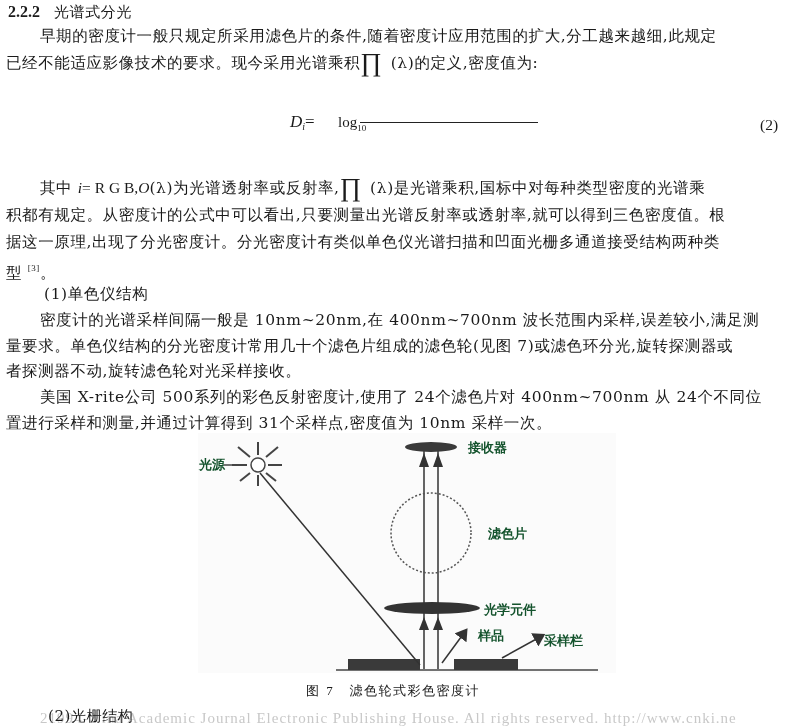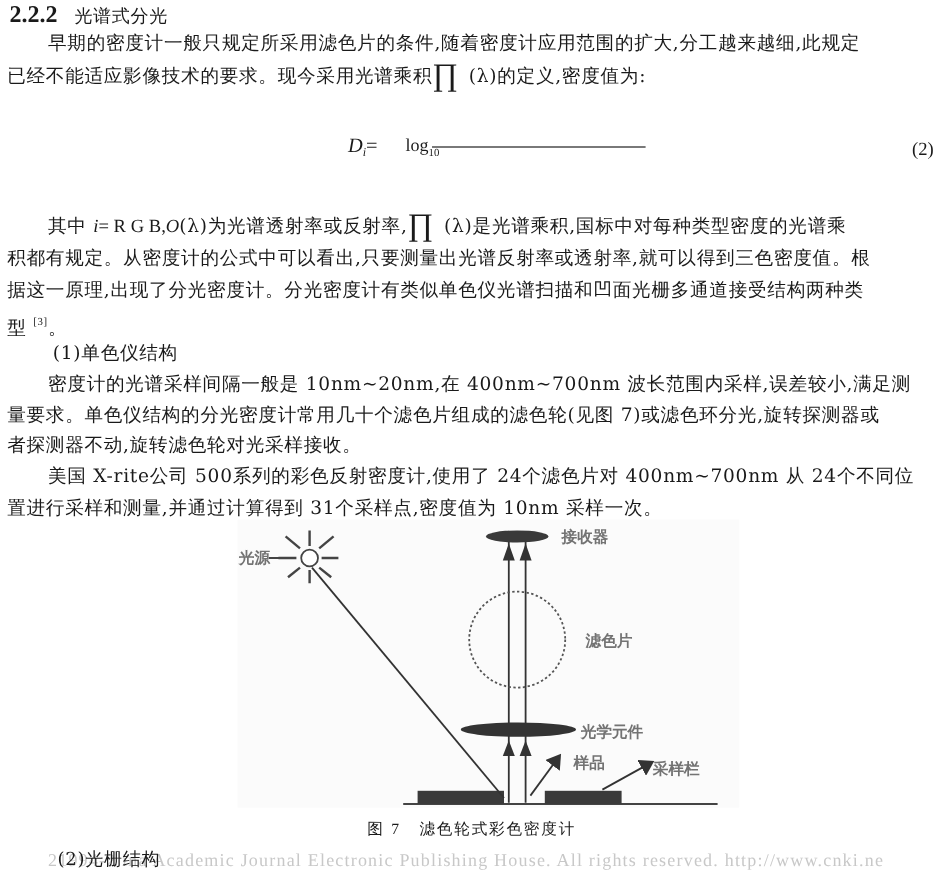--- a/index.html
+++ b/index.html
@@ -7,21 +7,21 @@
     width: 791px; height: 726px; overflow: hidden; position: relative;
     font-family: "DejaVu Serif", "Liberation Serif", serif;
     color: #1a1a1a;
   }
   .line {
     position: absolute; left: 0; white-space: nowrap;
     font-size: 15.5px; line-height: 20px; letter-spacing: 0.6px;
   }
   .indent { left: 40px; }
   .heading { left: 8px; font-size: 15px; }
-  .heading .num { font-family: "Liberation Serif", serif; font-weight: bold; font-size: 20px; margin-right: 14px; letter-spacing: 0; }
+  .heading .num { font-family: "Liberation Serif", serif; font-weight: bold; font-size: 16px; margin-right: 14px; letter-spacing: 0; }
   .lat { font-family: "Liberation Serif", serif; letter-spacing: 0; }
   .it { font-style: italic; }
   .bigpi { font-family: "Liberation Serif", serif; font-size: 26px; line-height: 20px; vertical-align: -3px; letter-spacing: -2px; }
   .sup { font-size: 9px; vertical-align: 7px; font-family: "Liberation Serif", serif; }
 
   
   .formula { position: absolute; left: 290px; top: 84px; width: 300px; height: 80px; font-family: "Liberation Serif", serif; }
   .formula .lhs { position: absolute; left: 0; top: 28px; font-size: 17px; }
   .formula .lhs .D { font-style: italic; }
   .formula .lhs .sub { font-size: 10px; font-style: italic; vertical-align: -3px; }
@@ -31,21 +31,21 @@
   .formula .num-row { position: absolute; left: 86px; top: 0px; font-size: 15px; white-space: nowrap; }
   .formula .den-row { position: absolute; left: 66px; top: 42px; font-size: 15px; white-space: nowrap; }
   .formula .int { font-size: 28px; vertical-align: -6px; font-weight: lighter; }
   .formula .lim { font-size: 8px; position: relative; }
   .formula .pi { font-size: 24px; vertical-align: -3px; letter-spacing: -2px; }
   .eqnum { position: absolute; left: 760px; top: 116px; font-family: "Liberation Serif", serif; font-size: 15.5px; }
 
   
   .figure { position: absolute; left: 198px; top: 433px; width: 418px; height: 240px; background: #fbfbfb; }
   .figure svg { position: absolute; left: 0; top: 0; }
-  .fig-label { position: absolute; font-family: "DejaVu Sans", sans-serif; font-size: 13px; font-weight: bold; color: #737373; white-space: nowrap; }
+  .fig-label { position: absolute; font-family: "DejaVu Sans", sans-serif; font-size: 13px; font-weight: bold; color: #14532d; white-space: nowrap; }
   .caption { position: absolute; left: 306px; top: 682px; font-size: 13px; letter-spacing: 1.5px; white-space: nowrap; }
   .caption .lat { letter-spacing: 0; }
 
   .footer-wm { position: absolute; left: 40px; top: 710px; font-family: "Liberation Serif", serif; font-size: 15px; color: #c8c8c8; white-space: nowrap; letter-spacing: 1px; }
   .section-2 { top: 706px; left: 48px; font-size: 15px; z-index: 2; }
 </style>
 </head>
 <body>
 
 <div class="line heading" style="top:2px;">

